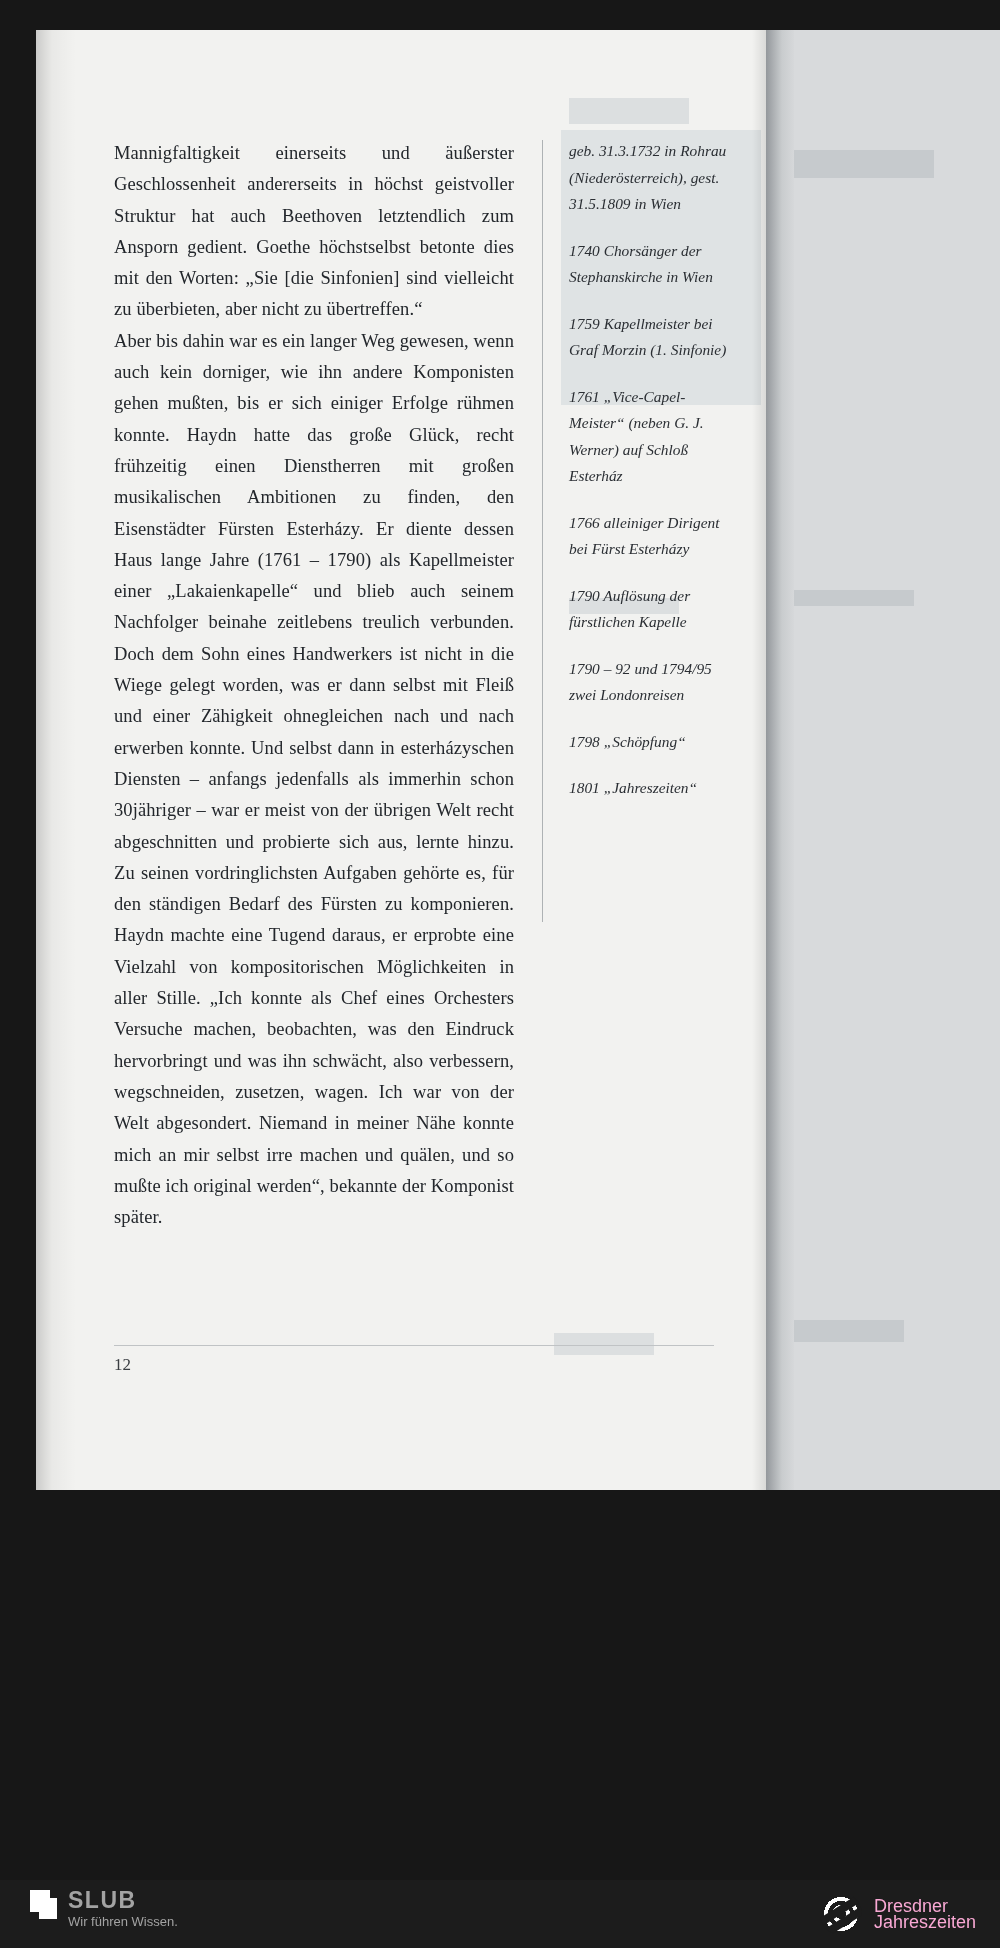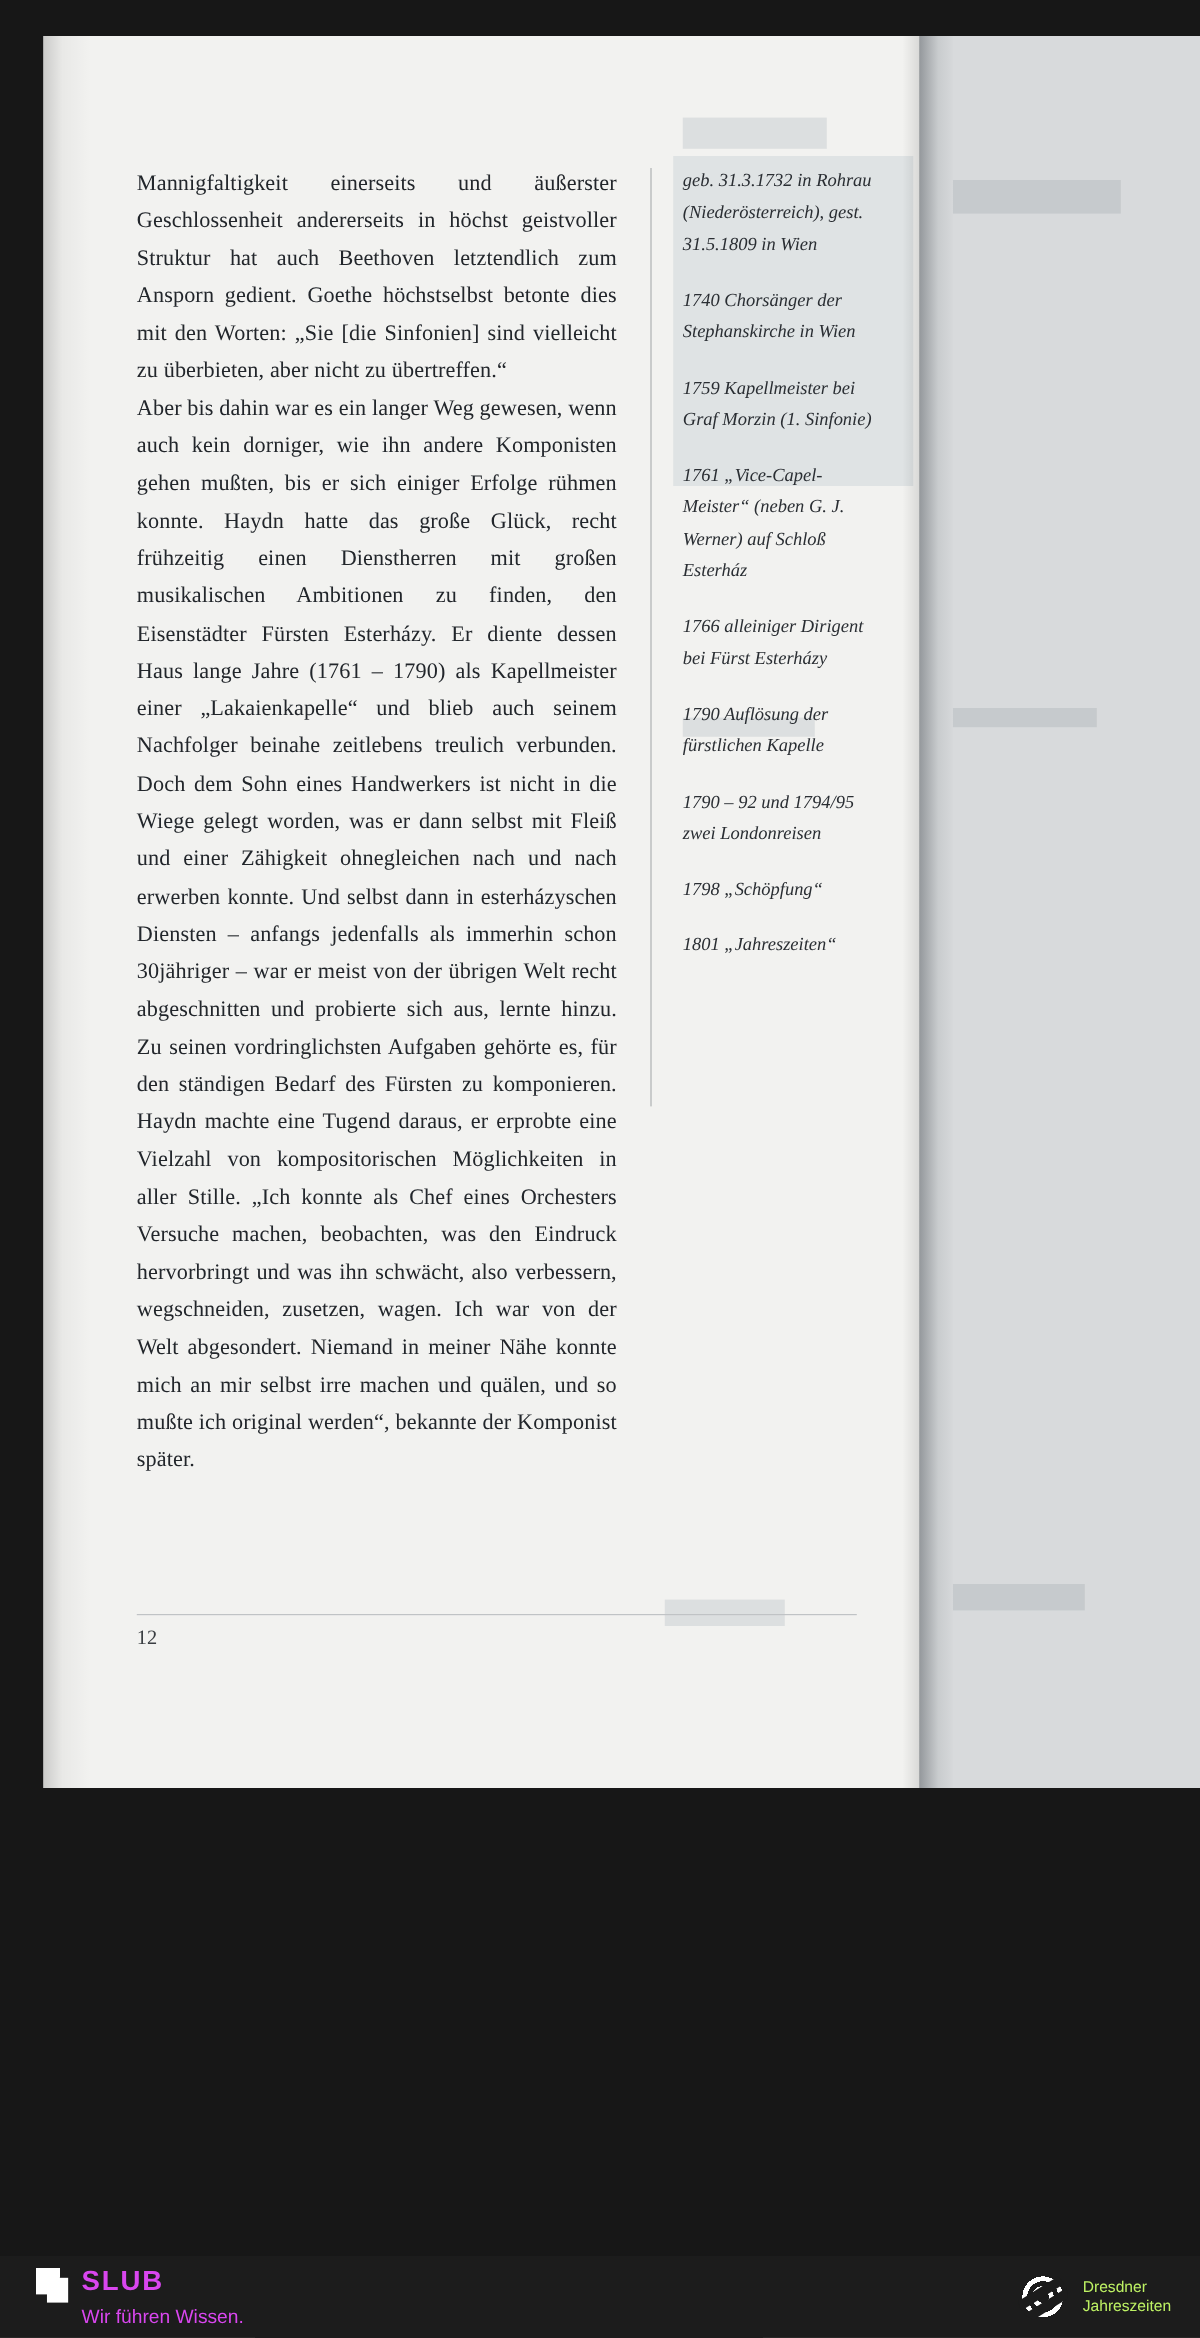--- a/index.html
+++ b/index.html
@@ -166,33 +166,33 @@
     width: 18px; height: 21px;
     background: #ffffff;
     clip-path: polygon(0 0, 100% 0, 100% 100%, 0 100%);
   }
   .slub-mark .cut {
     position: absolute; left: 0; top: 0;
     width: 20px; height: 22px;
     background: #1c1c1c;
     clip-path: polygon(100% 100%, 100% 36%, 45% 100%);
   }
-  .slub-text { color: #d946ef; }
+  .slub-text { color: #a3a3a3; }
   .slub-title {
     font-family: "Liberation Sans", sans-serif;
     font-size: 23px;
     font-weight: bold;
     letter-spacing: 1.5px;
     line-height: 25px;
   }
   .slub-sub {
     font-family: "Liberation Sans", sans-serif;
-    font-size: 16px;
+    font-size: 13px;
     line-height: 15px;
-    margin-top: 11px;
+    margin-top: 1px;
   }
 
   .dp {
     position: absolute;
     right: 24px; top: 1893px;
     display: flex;
     align-items: center;
   }
   .dp-logo {
     width: 42px; height: 42px;
@@ -216,23 +216,23 @@
     transform: rotate(-32deg);
   }
   .dp-logo .slash2 {
     position: absolute;
     left: -4px; top: 26px;
     width: 52px; height: 8px;
     background: #1c1c1c;
     transform: rotate(-32deg);
   }
   .dp-text {
-    color: #bef264;
+    color: #f9a8d4;
     font-family: "Liberation Sans", sans-serif;
-    font-size: 13px;
+    font-size: 18px;
     line-height: 16px;
   }
 </style>
 </head>
 <body>
 
 <div class="scan-bg"></div>
 
 <div class="neighbor-page">
   <div class="neighbor-block" style="left:30px; top:120px; width:140px; height:28px;"></div>

